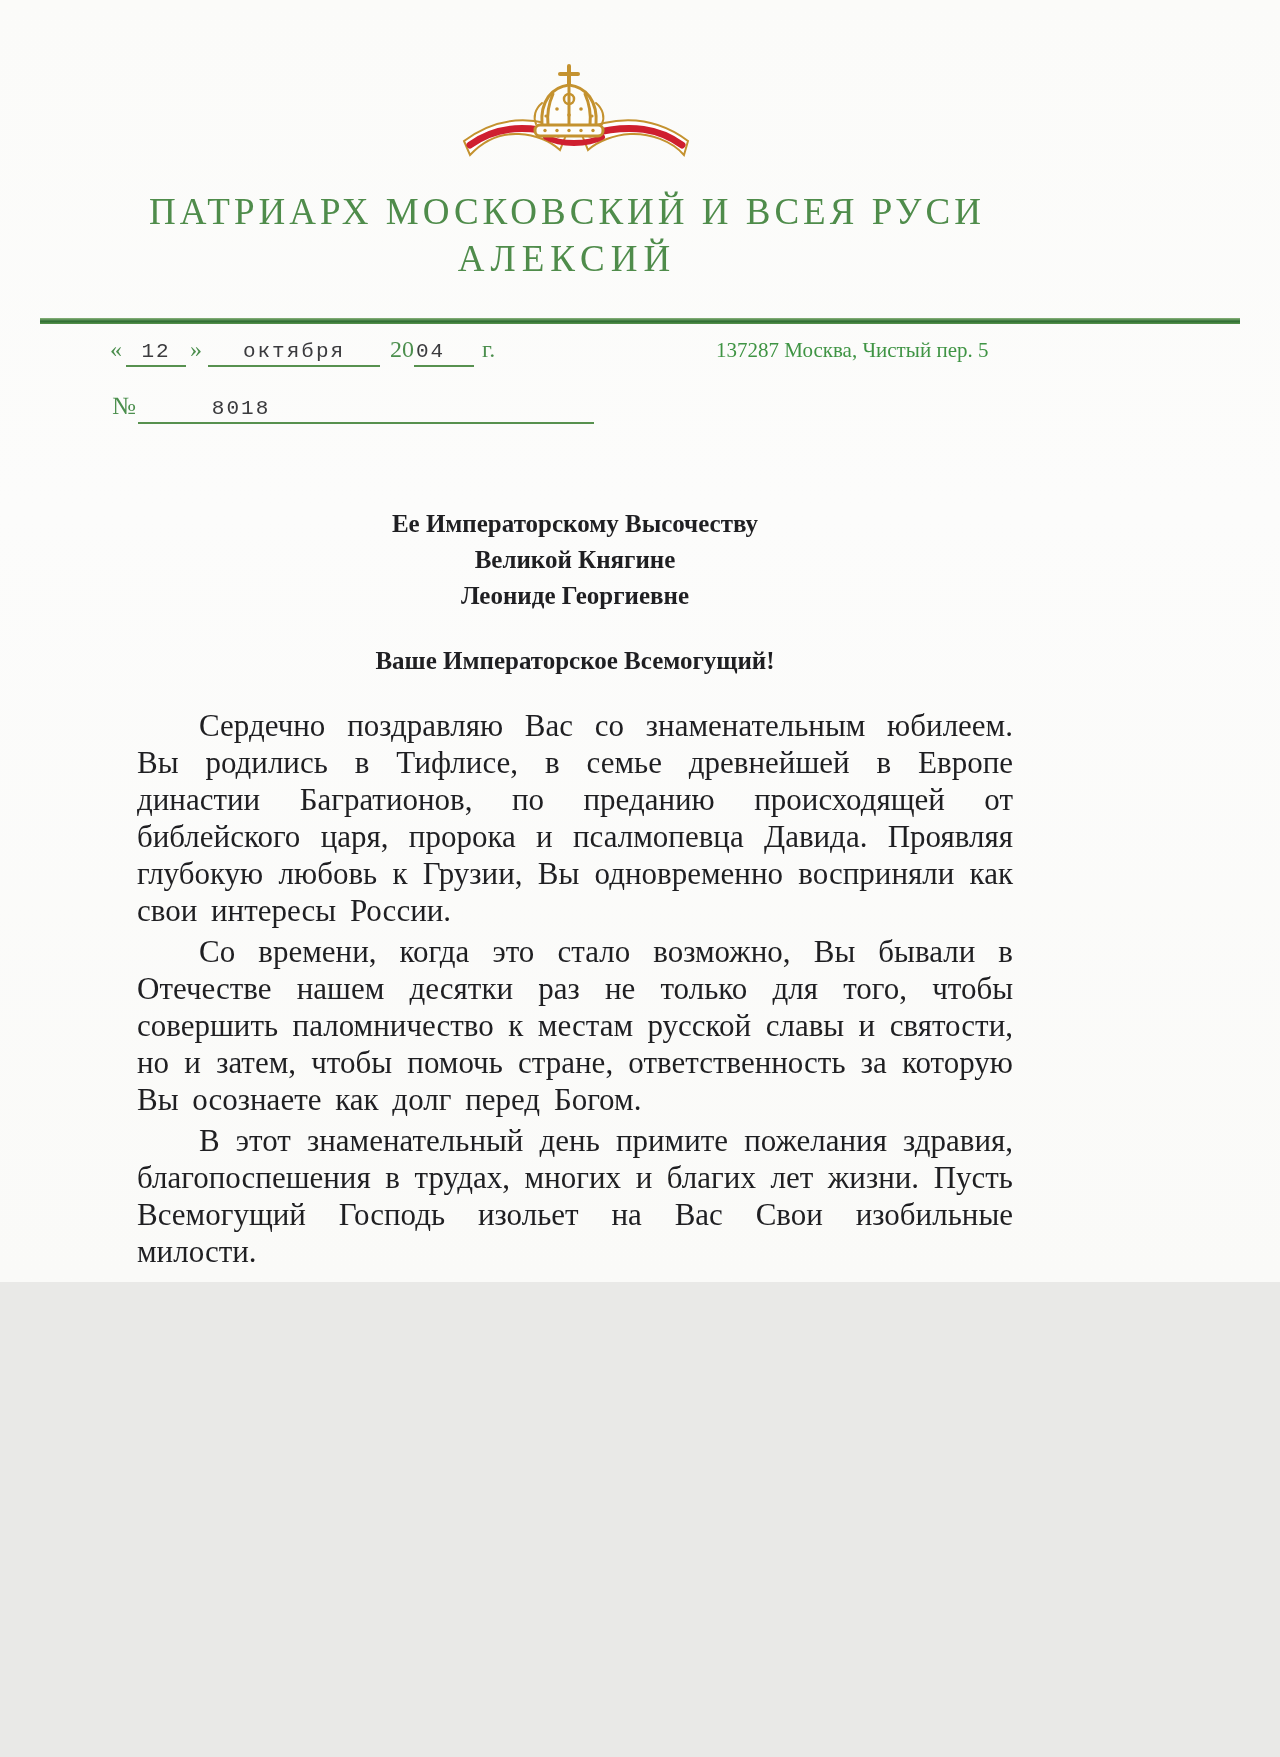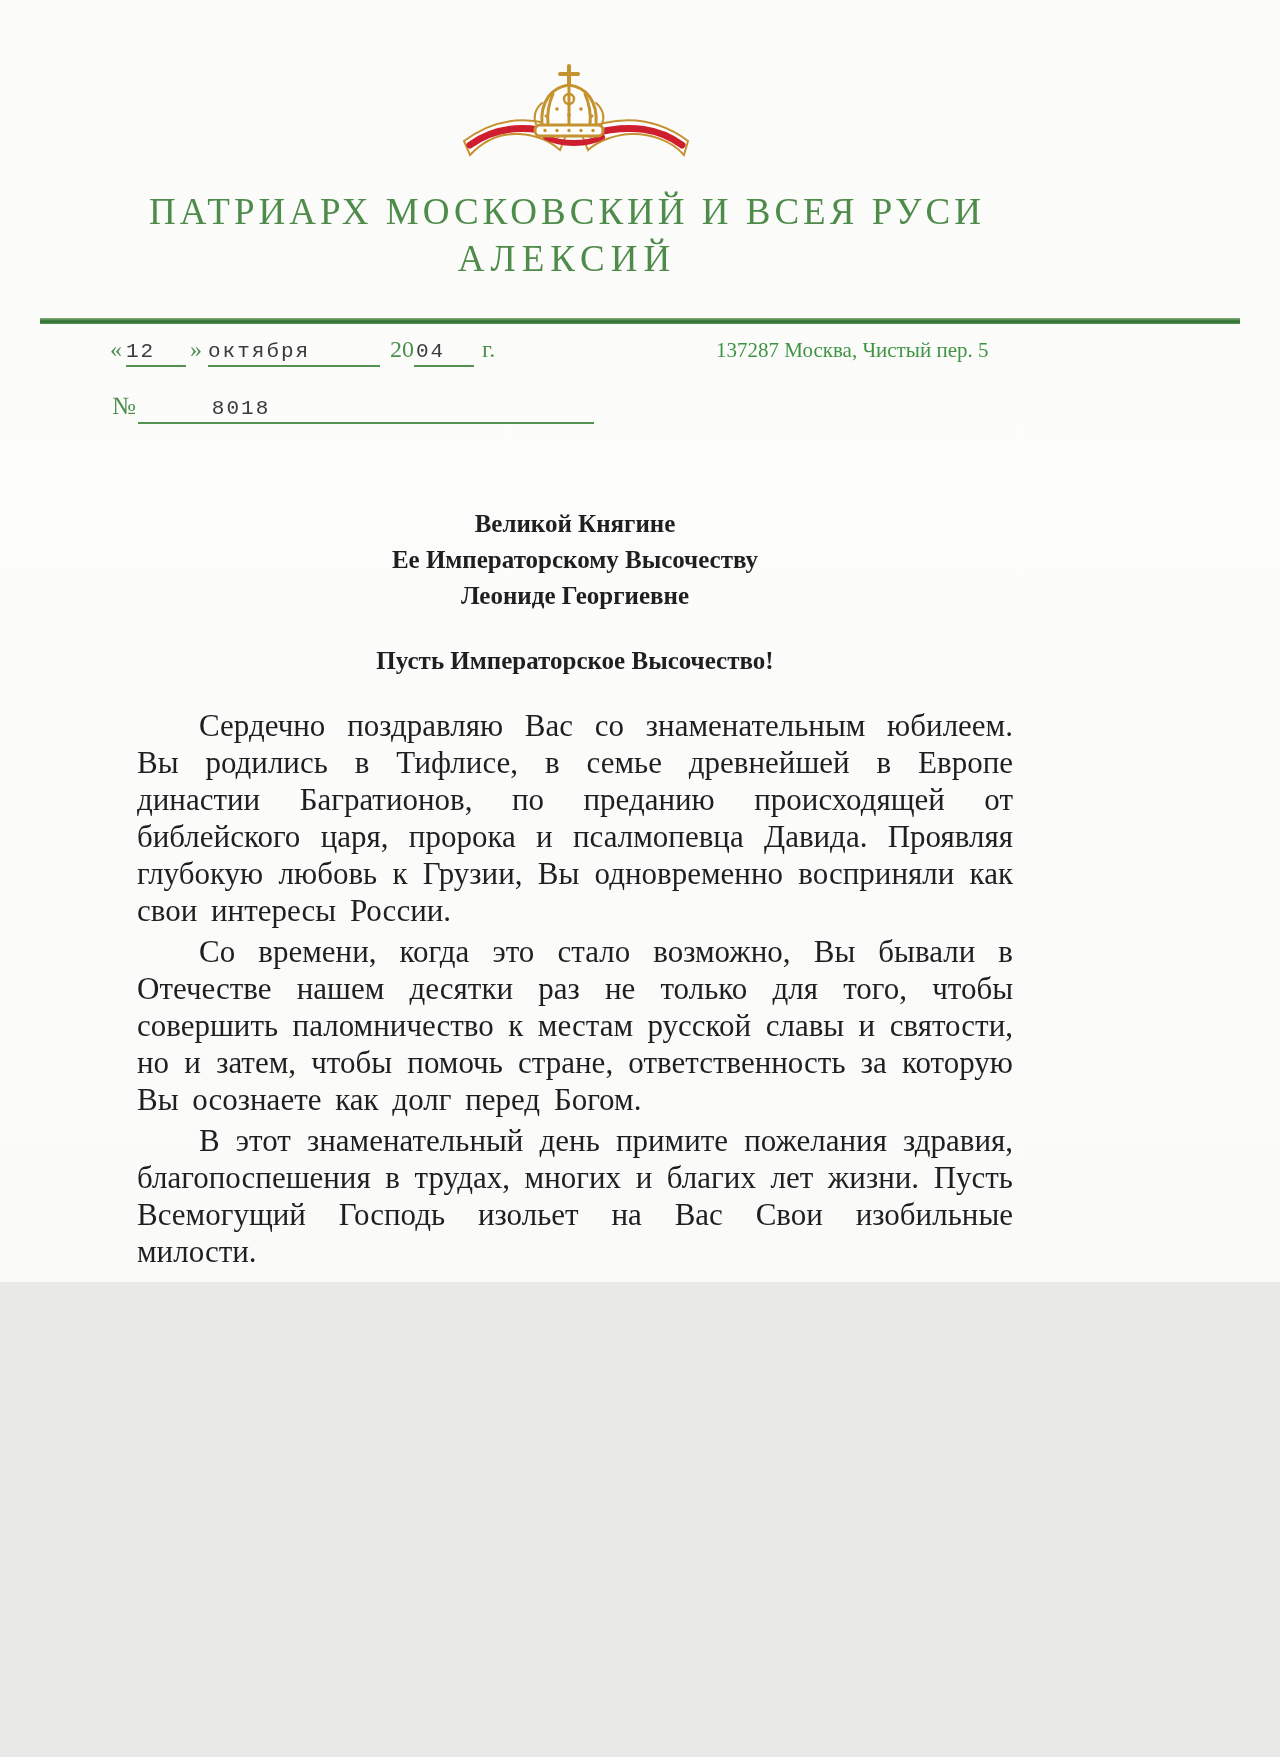--- a/index.html
+++ b/index.html
@@ -16,21 +16,21 @@
   .letterhead{position:absolute;top:190px;left:0;width:1134px;text-align:center;color:#4f8c4b;}
   .lh1{font-size:37px;letter-spacing:4px;white-space:nowrap;}
   .lh2{font-size:37px;letter-spacing:6px;margin-top:4px;}
   
   .rule{position:absolute;top:318px;left:40px;width:1200px;height:6px;
         background:linear-gradient(180deg,#8ab47d 0%,#2f6e33 55%,#57944d 100%);}
   
   .date-line{position:absolute;top:336px;left:110px;font-size:24px;color:#4c8f4e;white-space:nowrap;}
   .typed{font-family:"Liberation Mono","DejaVu Sans Mono",monospace;color:#3b3b3e;
          font-size:21px;letter-spacing:2px;}
-  .u{display:inline-block;border-bottom:2px solid #57914f;line-height:27px;vertical-align:baseline;}
+  .u{display:inline-block;border-bottom:2px solid #57914f;text-align:center;line-height:27px;vertical-align:baseline;}
   .u-day{width:60px;margin:0 4px;}
   .u-month{width:172px;margin-left:6px;margin-right:10px;}
   .u-year{width:58px;margin-right:8px;text-align:left;padding-left:2px;}
   .address{position:absolute;top:338px;left:716px;width:305px;font-size:21px;color:#3f9444;white-space:nowrap;}
   .num-line{position:absolute;top:392px;left:112px;font-size:25px;color:#4c8f4e;white-space:nowrap;}
   .num-underline{display:inline-block;width:382px;border-bottom:2px solid #57914f;
                  margin-left:2px;padding-left:74px;line-height:27px;text-align:left;}
   
   .content{position:absolute;top:506px;left:133px;width:884px;}
   .recipient{text-align:center;font-weight:bold;font-size:25px;line-height:36px;}
@@ -103,25 +103,25 @@
   </div>
 
   <div class="address">137287 Москва, Чистый пер. 5</div>
 
   <div class="num-line">
     <span>№</span><span class="num-underline"><span class="typed">8018</span></span>
   </div>
 
   <div class="content">
     <div class="recipient">
+      <div>Ее Императорскому Высочеству</div>
       <div>Великой Княгине</div>
-      <div>Ее Императорскому Высочеству</div>
       <div>Леониде Георгиевне</div>
     </div>
-    <div class="salutation">Пусть Императорское Высочество!</div>
+    <div class="salutation">Ваше Императорское Всемогущий!</div>
     <div class="bodytext">
       <p>Сердечно поздравляю Вас со знаменательным юбилеем. Вы родились в Тифлисе, в семье древнейшей в Европе династии Багратионов, по преданию происходящей от библейского царя, пророка и псалмопевца Давида. Проявляя глубокую любовь к Грузии, Вы одновременно восприняли как свои интересы России.</p>
       <p>Со времени, когда это стало возможно, Вы бывали в Отечестве нашем десятки раз не только для того, чтобы совершить паломничество к местам русской славы и святости, но и затем, чтобы помочь стране, ответственность за которую Вы осознаете как долг перед Богом.</p>
       <p>В этот знаменательный день примите пожелания здравия, благопоспешения в трудах, многих и благих лет жизни. Пусть Всемогущий Господь изольет на Вас Свои изобильные милости.</p>
     </div>
   </div>
 
   <div class="signature">
     <svg viewBox="0 0 505 210" width="505" height="208">
       <g fill="none" stroke-linecap="round" stroke-linejoin="round" stroke="#53a657">

